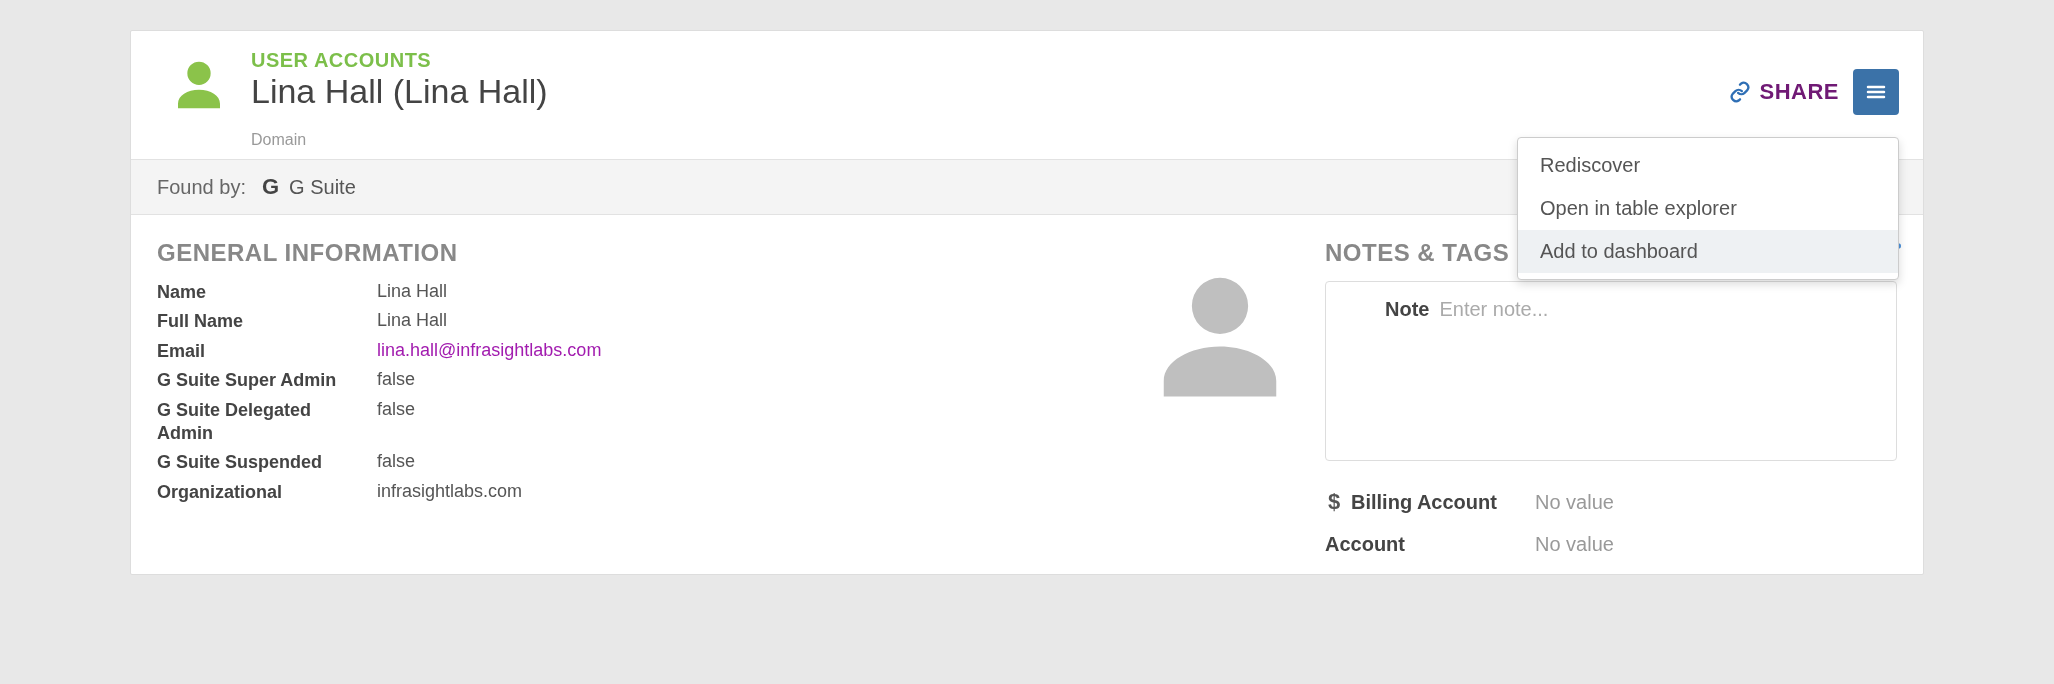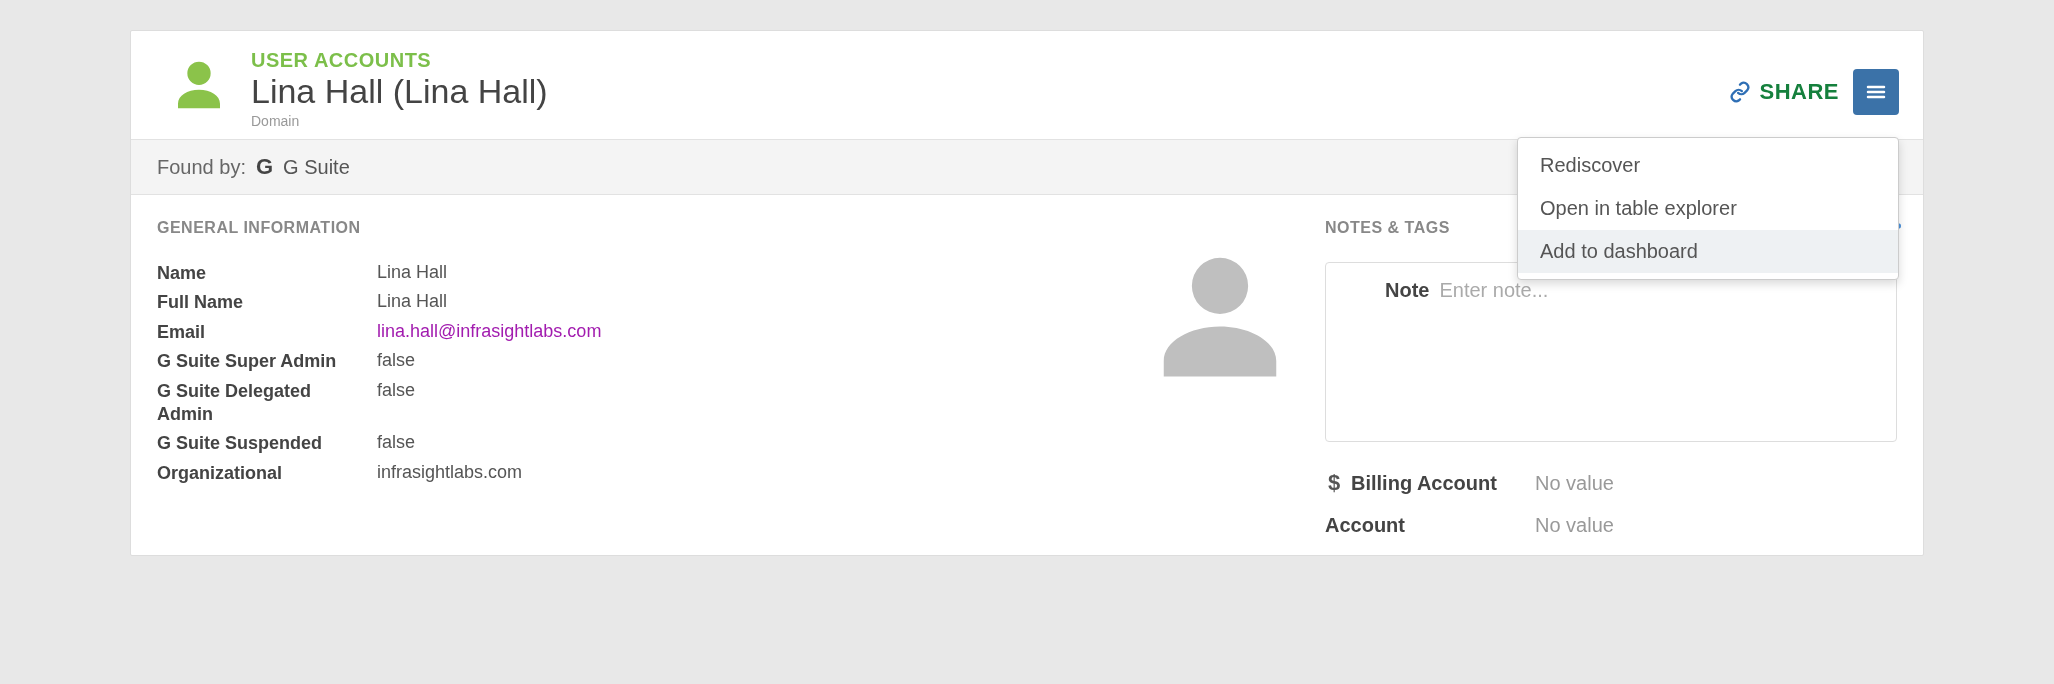--- a/index.html
+++ b/index.html
@@ -41,35 +41,35 @@
     letter-spacing: 0.5px;
     font-size: 20px;
   }
   .title {
     font-size: 34px;
     color: #444;
     font-weight: 500;
     line-height: 1.15;
   }
   .subtitle {
-    font-size: 14px;
+    font-size: 16px;
     color: #999;
-    margin-top: 2px;
+    margin-top: 20px;
   }
   .header-actions {
     display: flex;
     align-items: center;
     gap: 14px;
     margin-top: 20px;
   }
   .share-btn {
     display: inline-flex;
     align-items: center;
     gap: 8px;
-    color: #15803d;
+    color: #701a75;
     font-weight: 600;
     font-size: 22px;
     letter-spacing: 0.5px;
     cursor: pointer;
   }
   .share-btn svg { stroke: #2f6fb5; }
   .menu-btn {
     width: 46px;
     height: 46px;
     background: #3b72a8;
@@ -107,21 +107,21 @@
     background: #f4f4f4;
     border-top: 1px solid #e2e2e2;
     border-bottom: 1px solid #e2e2e2;
     padding: 14px 26px;
     font-size: 20px;
     color: #666;
     display: flex;
     align-items: center;
     gap: 10px;
   }
-  .found-label { }
+  .found-label { margin-right: 6px; }
   .g-logo {
     font-weight: 800;
     font-size: 22px;
     color: #444;
   }
   .found-value { color: #555; }
   
   .card-body {
     display: flex;
     padding: 24px 26px 0 26px;
@@ -130,25 +130,25 @@
   .col-left {
     flex: 1 1 auto;
     position: relative;
   }
   .col-right {
     width: 572px;
     flex: 0 0 auto;
     position: relative;
   }
   .section-heading {
-    font-size: 16px;
+    font-size: 24px;
     font-weight: 600;
     letter-spacing: 0.5px;
     color: #888;
-    margin-bottom: 25px;
+    margin-bottom: 14px;
   }
   .info-table {
     width: 100%;
     font-size: 18px;
   }
   .info-row {
     display: flex;
     margin-bottom: 6px;
     align-items: flex-start;
   }

